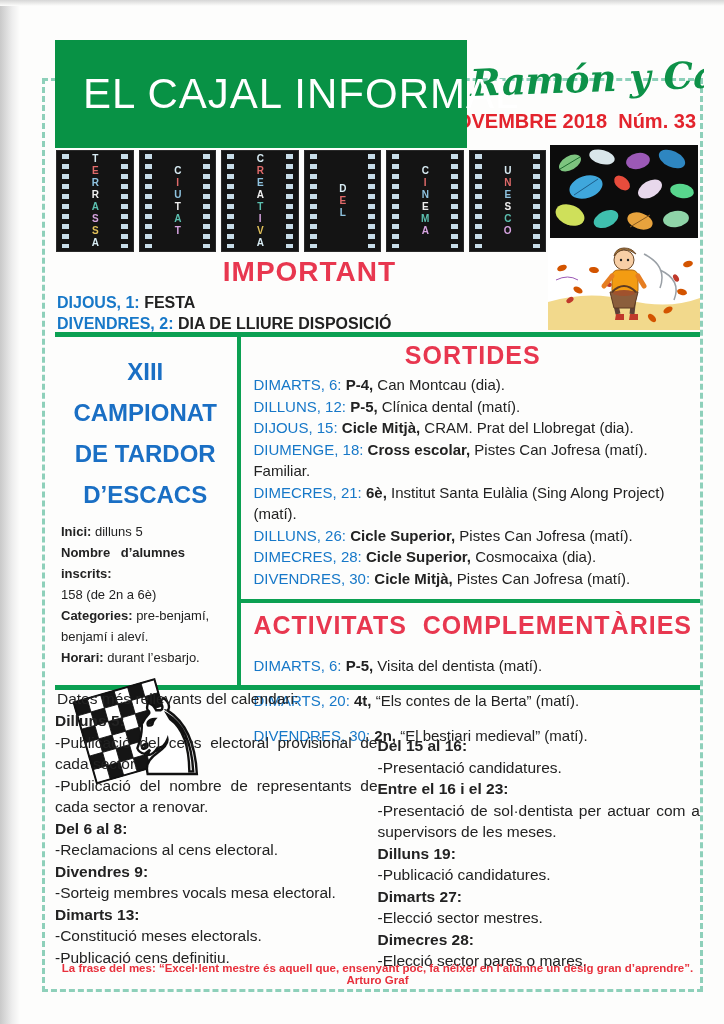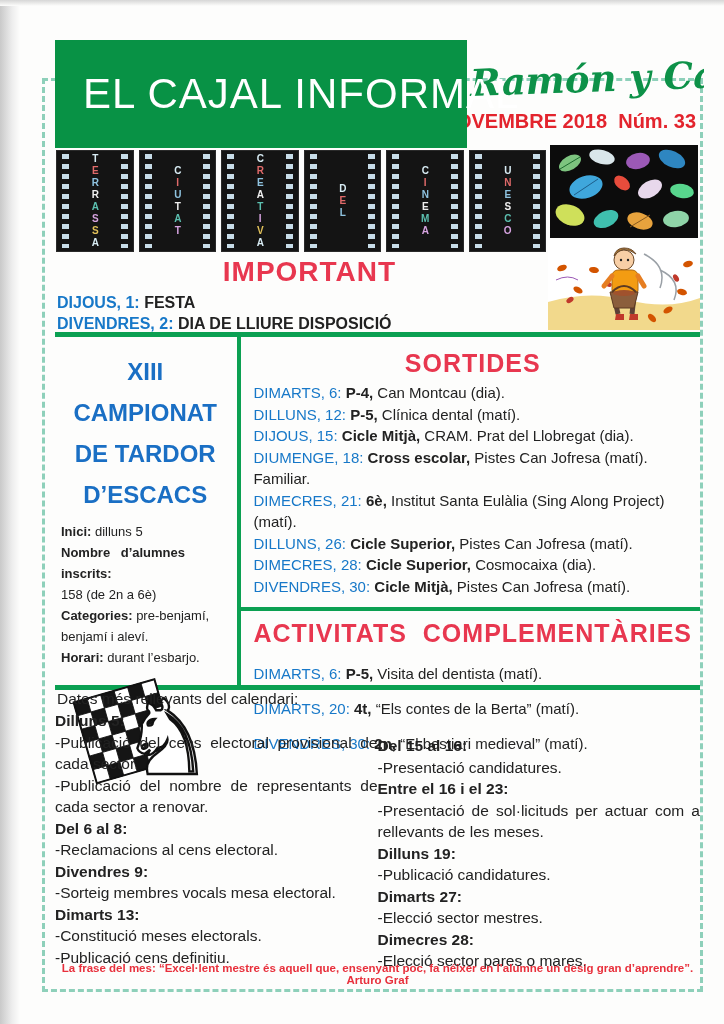--- a/index.html
+++ b/index.html
@@ -46,21 +46,21 @@
   .middle{position:absolute;left:55px;top:332px;width:645px;height:348px;
     border-top:5px solid #0ba052;border-bottom:5px solid #0ba052;display:flex;}
   .col-left{width:212px;border-right:4px solid #0ba052;padding:6px 6px 8px 4px;box-sizing:border-box;}
   .col-right{flex:1;display:flex;flex-direction:column;}
   .campionat-title{color:#1a6fc4;font-weight:bold;font-size:24px;line-height:41px;
     text-align:center;margin-top:8px;}
   .campionat-details{font-size:13px;line-height:21px;margin-top:6px;padding-left:2px;}
   .campionat-details .wide b{word-spacing:7px;}
   .chess-wrap{text-align:center;margin-top:2px;}
 
-  .sortides{border-bottom:4px solid #0ba052;padding:12px 8px 10px 12px;}
+  .sortides{border-bottom:4px solid #0ba052;padding:4px 8px 10px 12px;}
   .sec-title{color:#e8374f;font-weight:bold;font-size:25px;text-align:center;
     letter-spacing:1px;white-space:pre;}
   .sortides .list{font-size:15px;line-height:21.5px;margin-top:4px;}
   .activitats{padding:8px 8px 0 12px;}
   .activitats .list{font-size:15px;line-height:35px;margin-top:8px;}
 
   
   .eleccions{position:absolute;left:55px;top:684px;width:645px;}
   .eleccions-title{color:#1565bd;font-weight:bold;font-size:25px;text-align:center;}
   .eleccions-intro{font-size:15.5px;margin:6px 0 2px 2px;}
@@ -253,21 +253,21 @@
       <div class="ln-h">Divendres 9:</div>
       <div class="ln-i">-Sorteig membres vocals mesa electoral.</div>
       <div class="ln-h">Dimarts 13:</div>
       <div class="ln-i">-Constitució meses electorals.</div>
       <div class="ln-i">-Publicació cens definitiu.</div>
     </div>
     <div class="cal-col right">
       <div class="ln-h">Del 15 al 16:</div>
       <div class="ln-i">-Presentació candidatures.</div>
       <div class="ln-h">Entre el 16 i el 23:</div>
-      <div class="ln-i">-Presentació de sol·licituds per actuar com a rellevants de les meses.</div>
+      <div class="ln-i">-Presentació de sol·dentista per actuar com a supervisors de les meses.</div>
       <div class="ln-h">Dilluns 19:</div>
       <div class="ln-i">-Publicació candidatures.</div>
       <div class="ln-h">Dimarts 27:</div>
       <div class="ln-i">-Elecció sector mestres.</div>
       <div class="ln-h">Dimecres 28:</div>
       <div class="ln-i">-Elecció sector pares o mares.</div>
     </div>
   </div>
 </div>
 

